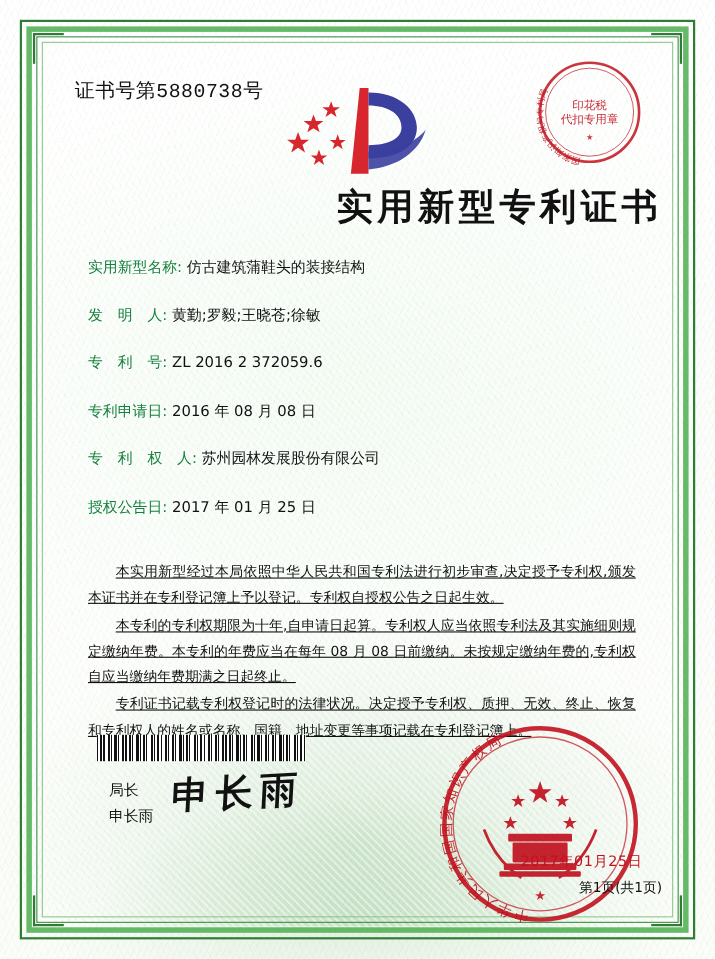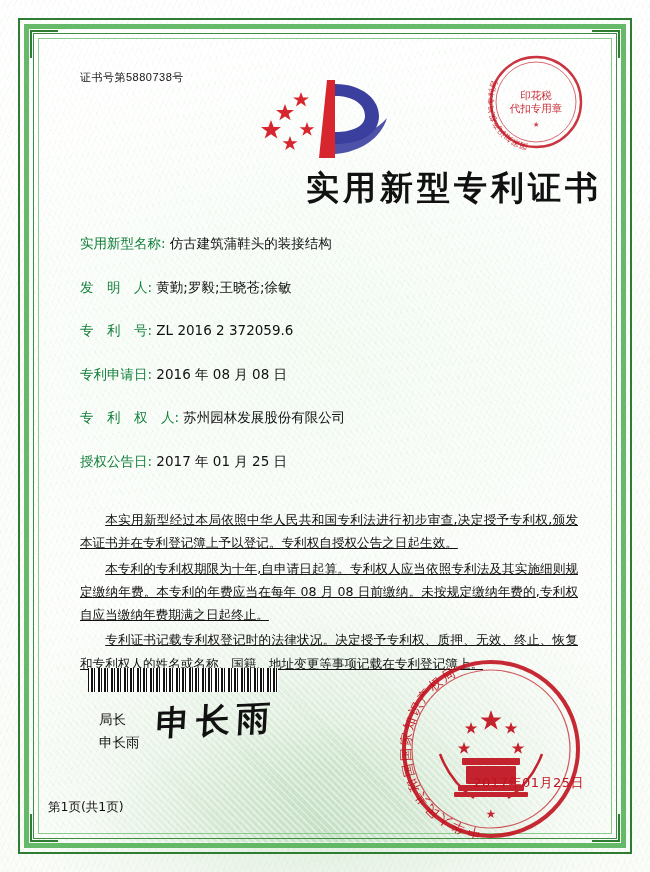--- a/index.html
+++ b/index.html
@@ -90,26 +90,26 @@
   .corner.br { right: 30px; bottom: 30px; border-left: none; border-top: none; }
 
   
   .content {
     position: absolute;
     left: 48px; top: 48px; right: 48px; bottom: 48px;
   }
 
   .cert-no {
     position: absolute;
-    left: 32px;
+    left: 20px;
     top: 22px;
-    font-size: 11px;
+    font-size: 18px;
     color: #111;
     letter-spacing: 0.5px;
-    font-family: Liberation Sans, sans-serif;
+    font-family: Liberation Mono, monospace;
   }
 
   
   .emblem {
     position: absolute;
     left: 50%;
     top: 28px;
     transform: translateX(-50%);
     width: 140px;
     height: 86px;
@@ -224,21 +224,21 @@
     font-size: 13px;
     color: #c1121f;
     font-weight: normal;
     letter-spacing: 0.5px;
   }
 
   .page-foot {
     position: absolute;
     left: 0; right: 0;
     bottom: 8px;
-    text-align: left;
+    text-align: right;
     font-size: 12.5px;
     color: #111;
   }
 </style>
 </head>
 <body>
 
 <div class="page">
   <div class="bg-wash"></div>
   <div class="bg-lines"></div>

